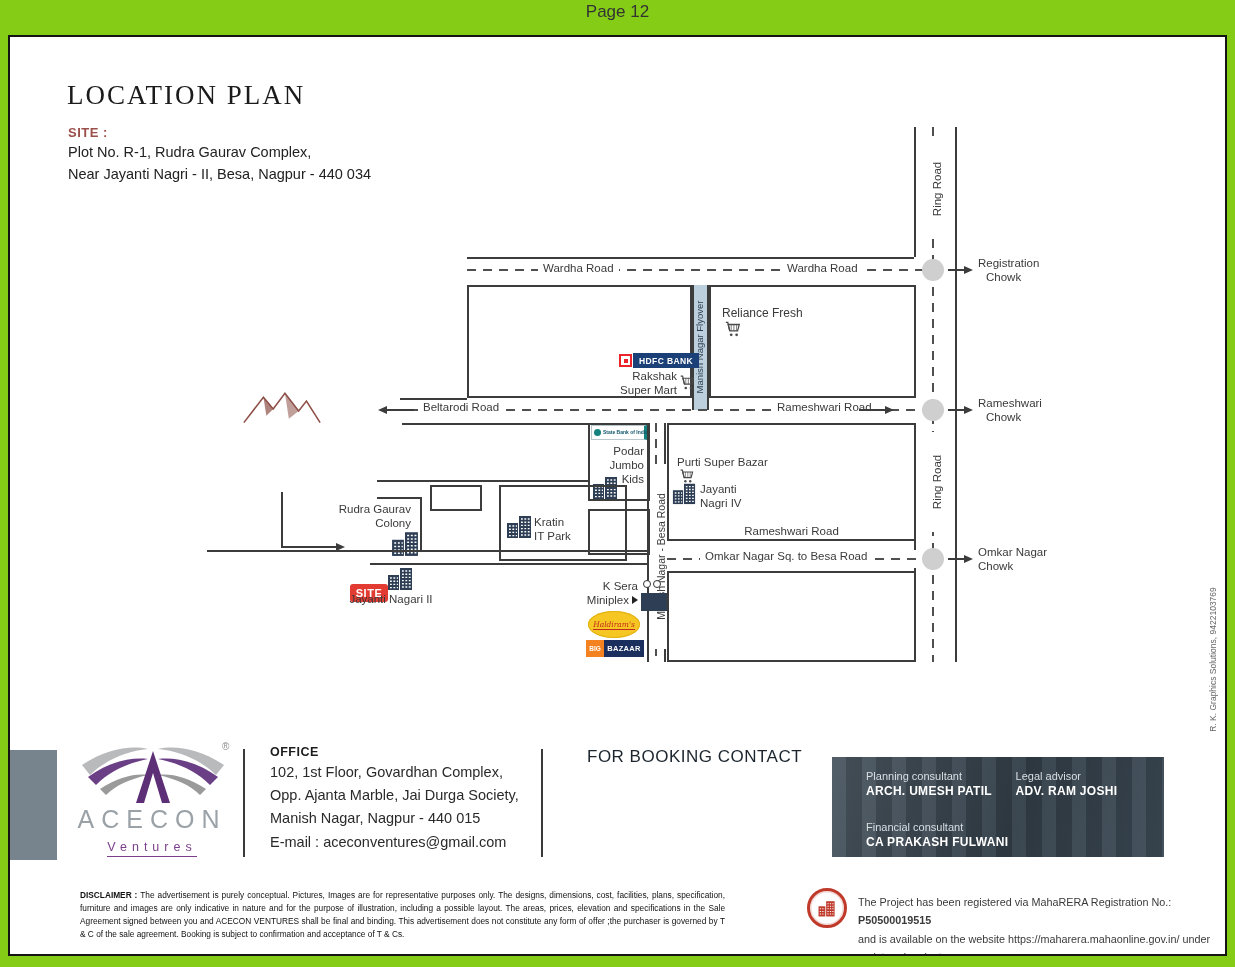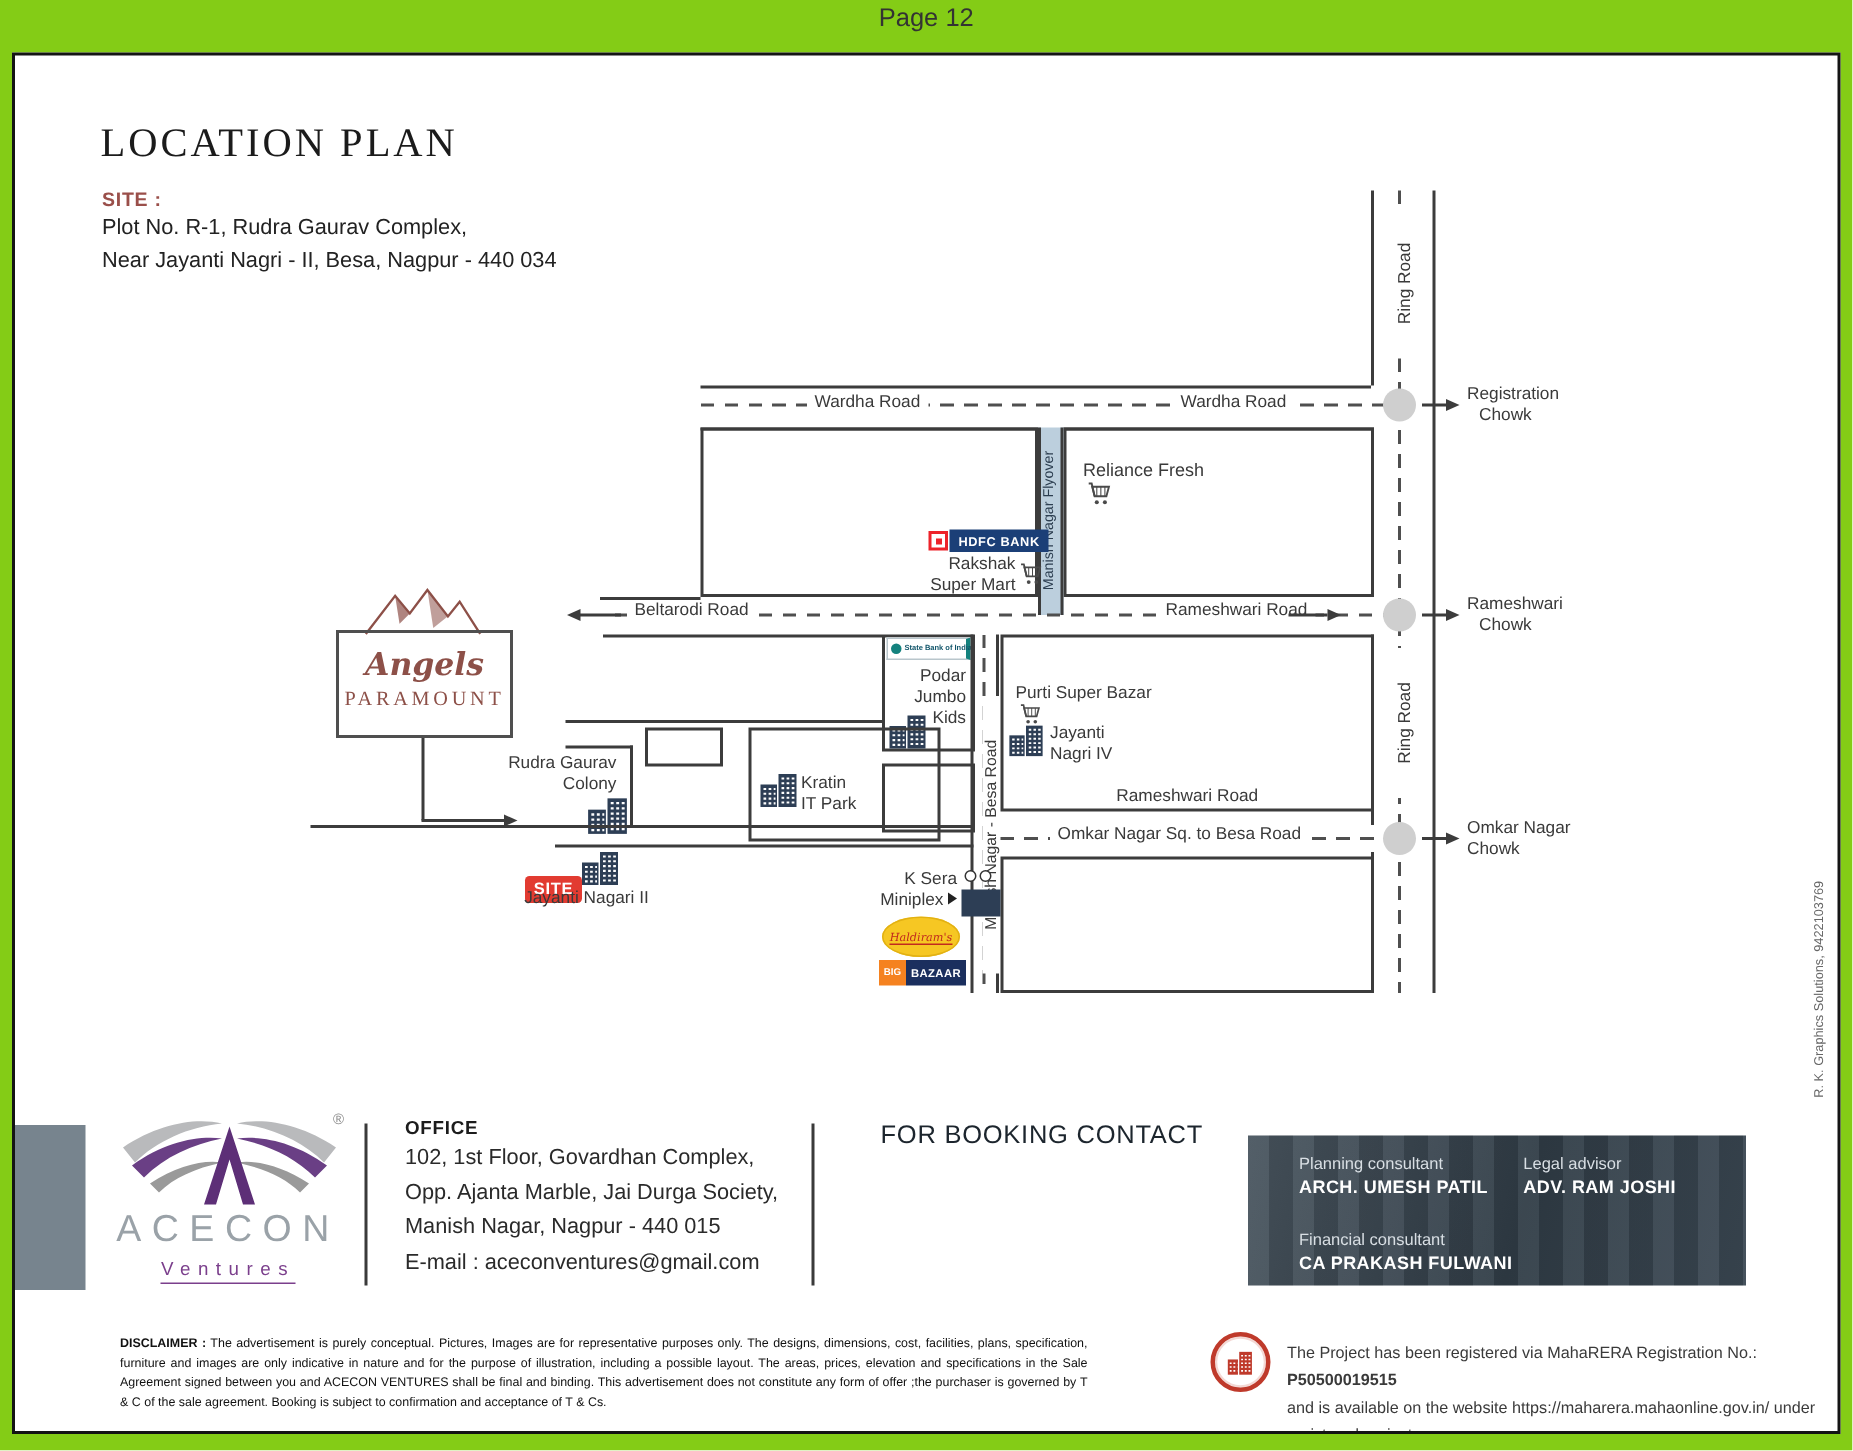--- a/index.html
+++ b/index.html
@@ -204,24 +204,20 @@
       <div>Omkar Nagar</div>
       <div>Chowk</div>
     </div>
 
     <svg class="abs" style="left:228px;top:352px" width="88" height="36" viewBox="0 0 90 36">
       <rect width="90" height="36" fill="#fff"></rect>
       <path d="M6 34 L26 8 L36 20 L48 4 L62 22 L70 12 L84 34" fill="none" stroke="#8d5048" stroke-width="1.6"></path>
       <path d="M26 8 L36 20 L29 27 Z" fill="#8d5048" opacity="0.7"></path>
       <path d="M48 4 L62 22 L52 30 Z" fill="#8d5048" opacity="0.55"></path>
     </svg>
-    <div class="angels-box">
-      <div class="angels-script">Angels</div>
-      <div class="angels-caps">PARAMOUNT</div>
-    </div>
     <div class="line" style="left:271px;top:455px;width:2px;height:55px"></div>
     <div class="line" style="left:271px;top:509px;width:55px;height:2px"></div>
     <div class="ah-r" style="left:326px;top:506px"></div>
 
     <div class="site-badge">SITE</div>
     <svg class="bldg" style="left:381px;top:492px" width="28" height="28">
         <use href="#bldg-sym"></use>
       </svg>
     <div class="lbl rt" style="left:325px;top:466px;width:76px">
       <div>Rudra Gaurav</div>

